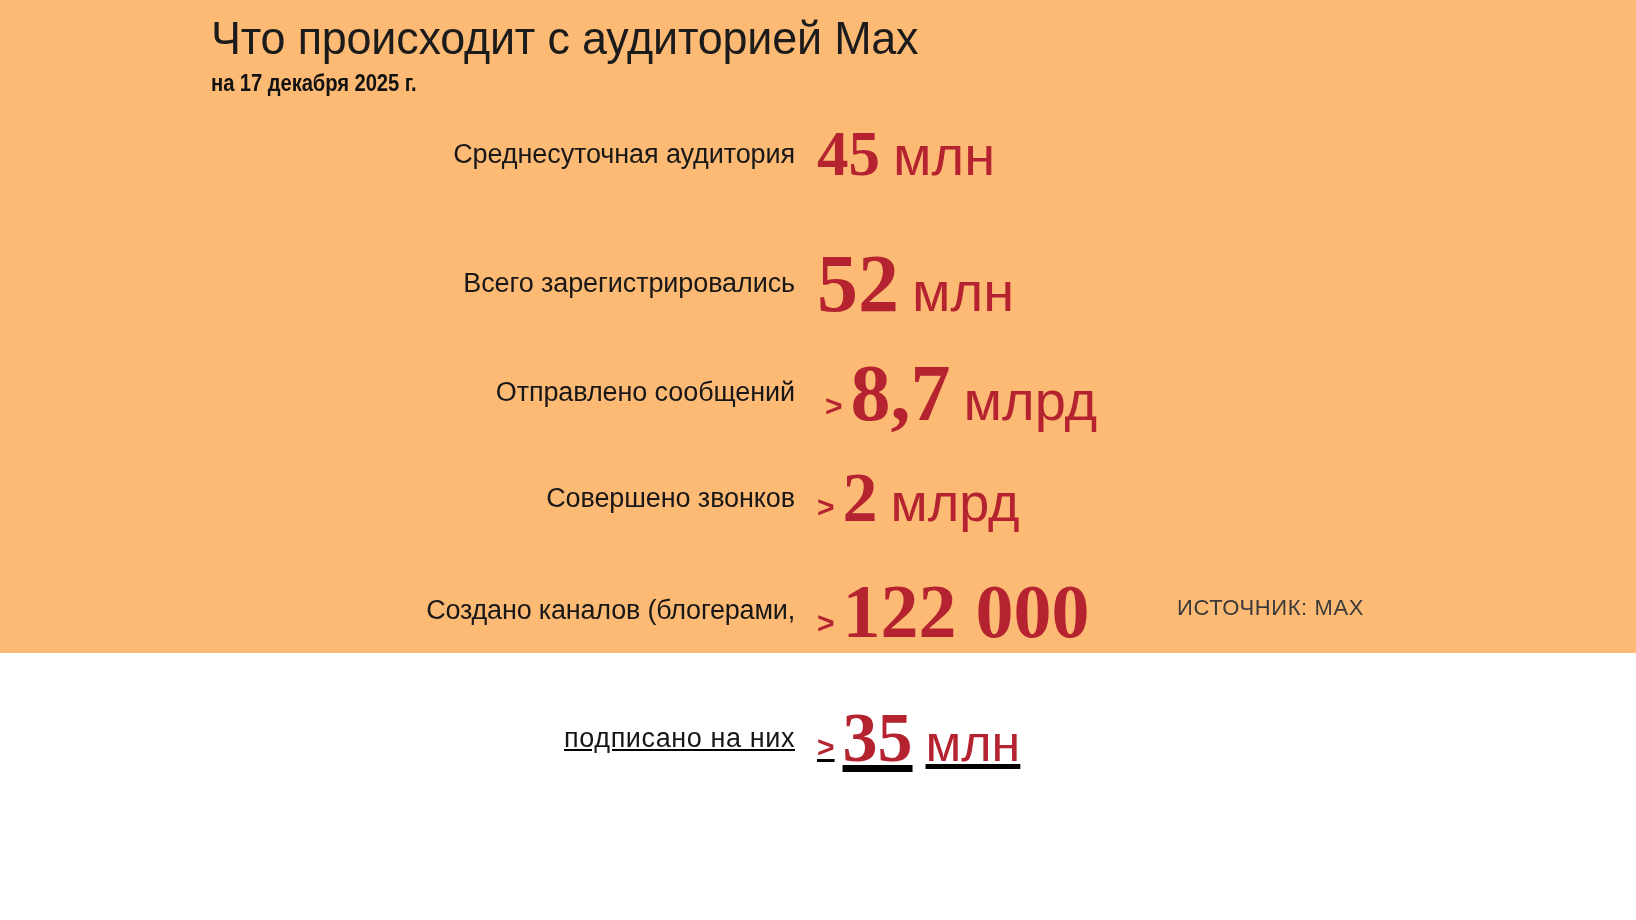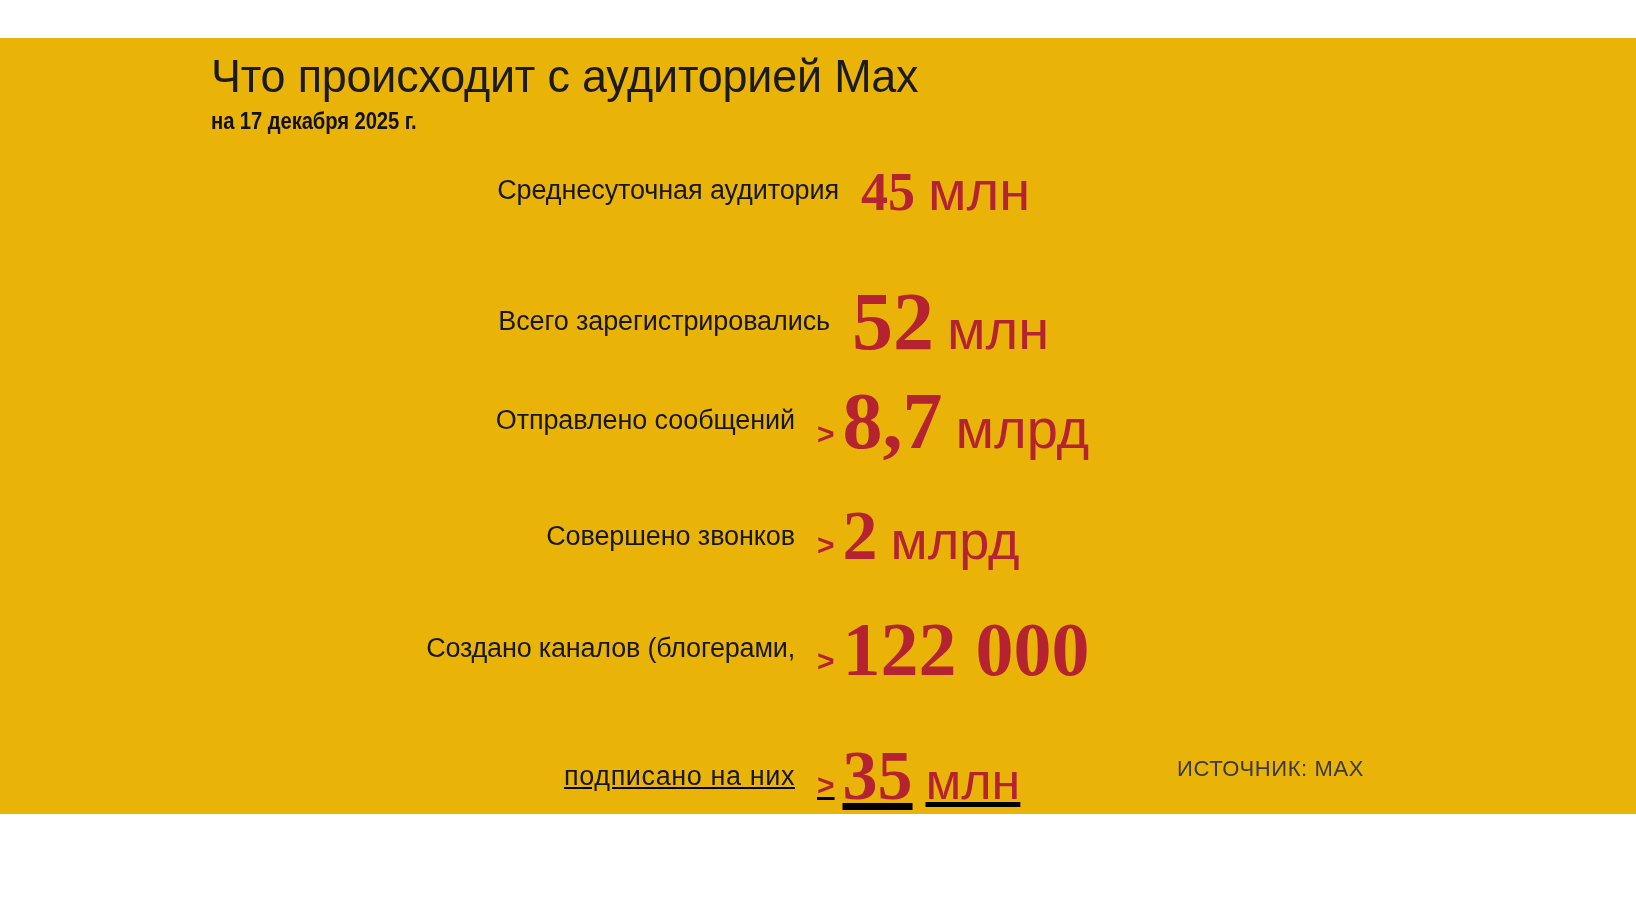--- a/index.html
+++ b/index.html
@@ -12,23 +12,22 @@
   }
 
   body {
     font-family:"Liberation Sans", sans-serif;
     -webkit-font-smoothing:antialiased;
   }
 
   #infographic {
     position:relative;
     width:1636px;
-    height:776px;
-    background:#eab308;
-    margin-top:38px;
+    height:653px;
+    background:#fdba74;
   }
 
   
   .header {
     position:absolute;
     left:211px;
     top:12px;
     width:1100px;
   }
 
@@ -116,28 +115,28 @@
 
   .unit {
     font-family:"Liberation Sans", sans-serif;
     font-weight:400;
     line-height:1;
     color:#b4232f;
     margin-left:13px;
   }
 
   
-  .r0 { top:0px;padding-left:44px;   }
-  .r1 { top:120px;padding-left:35px; }
-  .r2 { top:220px; }
+  .r0 { top:0px;   }
+  .r1 { top:120px; }
+  .r2 { top:230px;gap:8px; }
   .r3 { top:340px; }
   .r4 { top:450px; }
   .r5 { top:580px;text-decoration:underline; }
 
-  .r0 .num  { font-size:54px; }
+  .r0 .num  { font-size:63px; }
   .r0 .unit { font-size:56px; }
 
   .r1 .num  { font-size:82px; }
   .r1 .unit { font-size:56px; }
 
   .r2 .num  { font-size:80px; }
   .r2 .unit { font-size:56px; }
 
   .r3 .num  { font-size:70px; }
   .r3 .unit { font-size:54px; }

